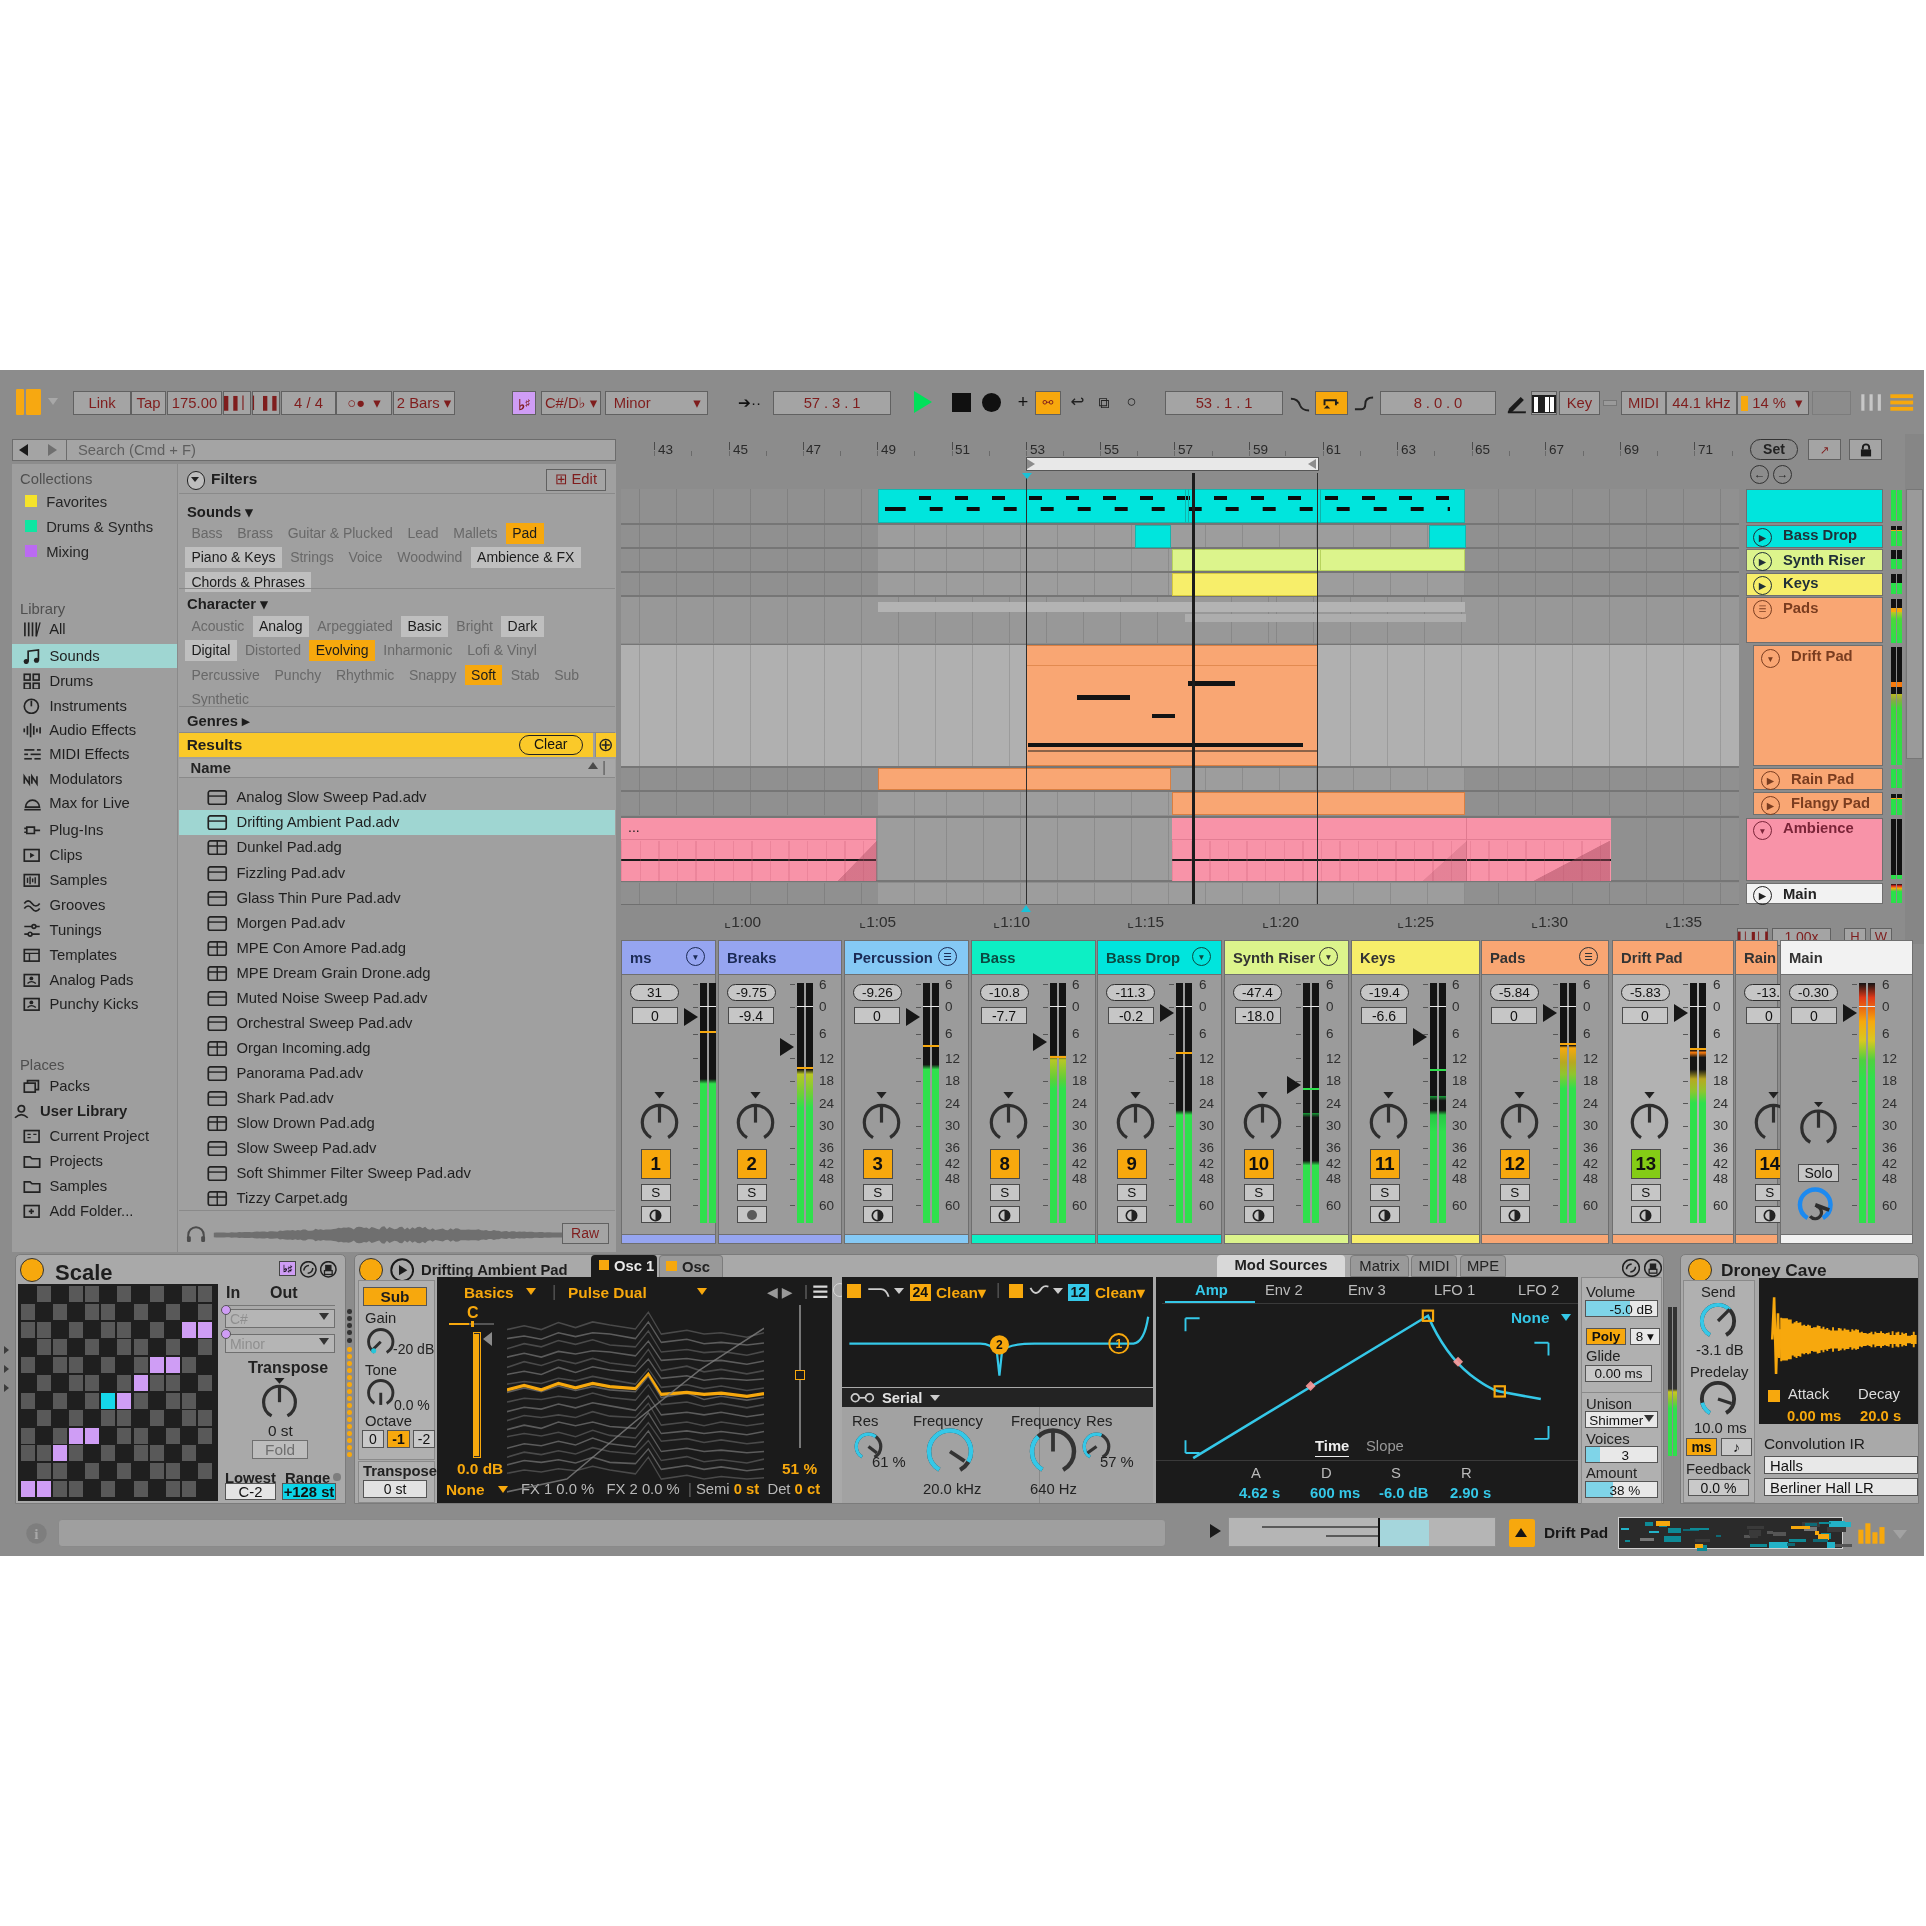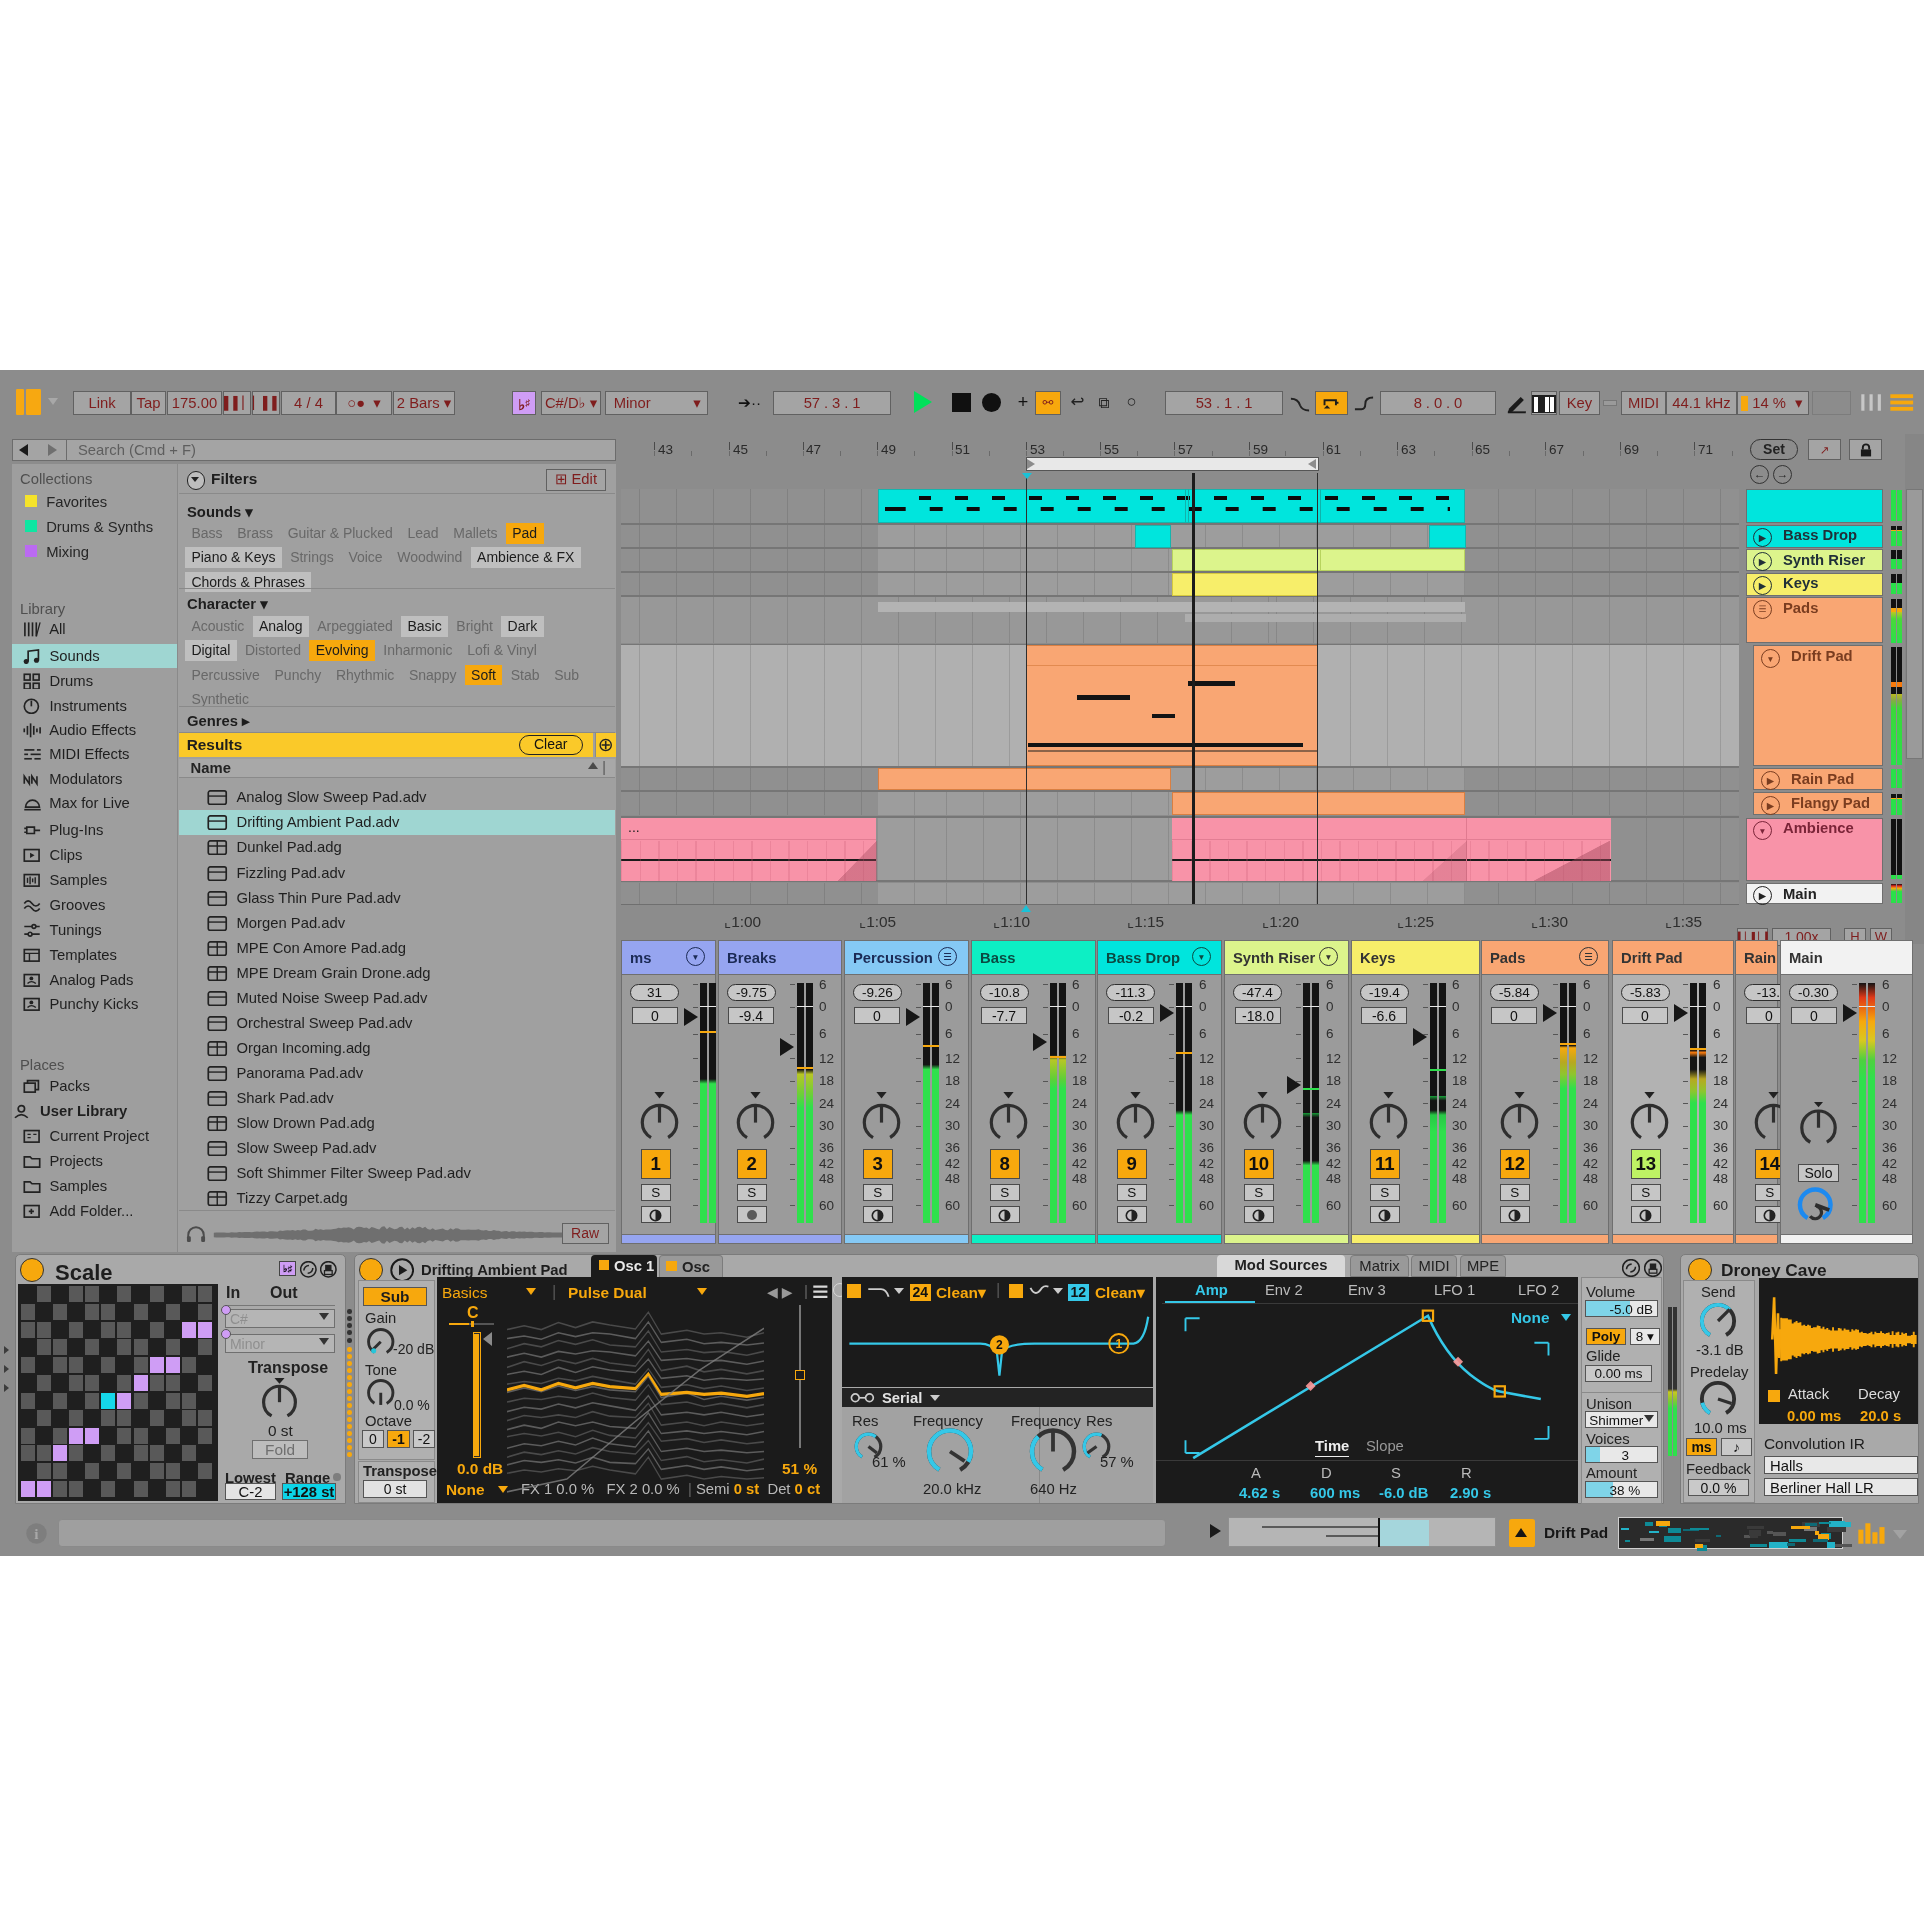--- a/index.html
+++ b/index.html
@@ -932,21 +932,21 @@
 <div class="ab" style="left:1713px;top:786px;font-size:13.5px;color:#2f2f2f;">42</div>
 <div class="ab" style="left:1683px;top:809px;width:4.5px;height:1.3px;background:#555;"></div>
 <div class="ab" style="left:1713px;top:801px;font-size:13.5px;color:#2f2f2f;">48</div>
 <div class="ab" style="left:1683px;top:835px;width:4.5px;height:1.3px;background:#555;"></div>
 <div class="ab" style="left:1713px;top:828px;font-size:13.5px;color:#2f2f2f;">60</div>
 <svg class="ab" style="left:1627px;top:722px;" width="45" height="51" viewBox="0 0 70 80">
         <path d="M35 10 L27 0 L43 0 Z" fill="#222"></path>
         <circle cx="35" cy="48" r="27" fill="none" stroke="#2e2e2e" stroke-width="5" stroke-dasharray="28 28 114 0"></circle>
         <path d="M35 48 L35 21" stroke="#2e2e2e" stroke-width="5"></path>
       </svg>
-<div class="ab" style="left:1631px;top:779px;width:29.5px;height:29.5px;background:#bef264;border:0.6px solid #4a4a4a;text-align:center;font-size:18.6px;font-weight:bold;line-height:28px;color:#111;">13</div>
+<div class="ab" style="left:1631px;top:779px;width:29.5px;height:29.5px;background:#84cc16;border:0.6px solid #4a4a4a;text-align:center;font-size:18.6px;font-weight:bold;line-height:28px;color:#111;">13</div>
 <div class="ab" style="left:1631px;top:814px;width:29.5px;height:17.3px;background:#c6c6c6;border:0.6px solid #4a4a4a;text-align:center;font-size:13.5px;line-height:16px;color:#111;">S</div>
 <div class="ab" style="left:1631px;top:836px;width:29.5px;height:17.3px;background:#c6c6c6;border:0.6px solid #4a4a4a;text-align:center;line-height:13px;"><svg width="13" height="13" style="margin-top:1.9px;" viewBox="0 0 20 20">
           <circle cx="10" cy="10" r="8" fill="none" stroke="#222" stroke-width="2.5"></circle>
           <path d="M10 2 A8 8 0 0 1 10 18 Z" fill="#222"></path>
         </svg></div>
 <div class="ab" style="left:1735px;top:570px;width:43px;height:35px;background:#f9a673;border:0.6px solid #6f6f6f;overflow:hidden;"></div>
 <div class="ab" style="left:1744px;top:580px;font-size:14.8px;font-weight:bold;color:#333;white-space:nowrap;">Rain P</div>
 <div class="ab" style="left:1735px;top:605px;width:43px;height:259px;background:#9b9b9b;border-left:0.6px solid #6f6f6f;border-right:0.6px solid #6f6f6f;overflow:hidden;"></div>
 <div class="ab" style="left:1735px;top:864px;width:43px;height:9.6px;background:#f9a673;border:0.6px solid #6f6f6f;"></div>
 <div class="ab" style="left:1744px;top:614px;width:49px;height:17.3px;background:#c6c6c6;border:1.3px solid #2e2e2e;border-radius:9.6px;text-align:center;font-size:13.5px;line-height:15.4px;color:#111;overflow:hidden;">-13.</div>
@@ -1243,21 +1243,21 @@
       </svg>
 <div class="ab" style="left:394px;top:1027px;font-size:14px;color:#222;">0.0 %</div>
 <div class="ab" style="left:365px;top:1043px;font-size:14.8px;color:#222;">Octave</div>
 <div class="ab" style="left:362px;top:1060px;width:22px;height:18px;background:#c9c9c9;border:0.6px solid #555;text-align:center;font-size:14px;line-height:16.7px;color:#111;">0</div>
 <div class="ab" style="left:387px;top:1060px;width:23px;height:18px;background:#f7a80d;border:0.6px solid #555;text-align:center;font-size:14px;font-weight:bold;line-height:16.7px;color:#111;">-1</div>
 <div class="ab" style="left:413px;top:1060px;width:22px;height:18px;background:#c9c9c9;border:0.6px solid #555;text-align:center;font-size:14px;line-height:16.7px;color:#111;">-2</div>
 <div class="ab" style="left:358px;top:1091px;width:77px;height:42px;background:#b0b0b0;border:0.6px solid #8a8a8a;"></div>
 <div class="ab" style="left:363px;top:1093px;font-size:14.8px;font-weight:bold;color:#222;">Transpose</div>
 <div class="ab" style="left:363px;top:1110px;width:64px;height:18px;background:#e2e2e2;border:0.6px solid #555;text-align:center;font-size:14px;line-height:16.7px;color:#111;">0 st</div>
 <div class="ab" style="left:437px;top:907px;width:395px;height:226px;background:#1b1b1b;"></div>
-<div class="ab" style="left:442px;top:914px;font-size:15.4px;font-weight:normal;color:#f7a80d;">Basics</div>
+<div class="ab" style="left:464px;top:914px;font-size:15.4px;font-weight:bold;color:#f7a80d;">Basics</div>
 <div class="ab" style="left:526px;top:918px;width:0;height:0;border-left:5.8px solid transparent;border-right:5.8px solid transparent;border-top:7px solid #f7a80d;"></div>
 <div class="ab" style="left:552px;top:912px;font-size:16.7px;color:#555;">|</div>
 <div class="ab" style="left:568px;top:914px;font-size:15.4px;font-weight:bold;color:#f7a80d;">Pulse Dual</div>
 <div class="ab" style="left:697px;top:918px;width:0;height:0;border-left:5.8px solid transparent;border-right:5.8px solid transparent;border-top:7px solid #f7a80d;"></div>
 <div class="ab" style="left:467px;top:934px;font-size:16px;font-weight:bold;color:#f7a80d;">C</div>
 <div class="ab" style="left:449px;top:953px;width:45px;height:1.9px;background:linear-gradient(90deg,#f7a80d 0 45%,#555 45%);"></div>
 <div class="ab" style="left:471px;top:951px;width:2.6px;height:5.8px;background:#f7a80d;"></div>
 <div class="ab" style="left:473px;top:962px;width:8.3px;height:126px;border:1.3px solid #f7a80d;background:#2a2a2a;"></div>
 <div class="ab" style="left:474px;top:964px;width:4.5px;height:122px;background:#f7a80d;"></div>
 <div class="ab" style="left:483px;top:962px;width:0;height:0;border-top:7px solid transparent;border-bottom:7px solid transparent;border-right:9px solid #8a8a8a;"></div>

